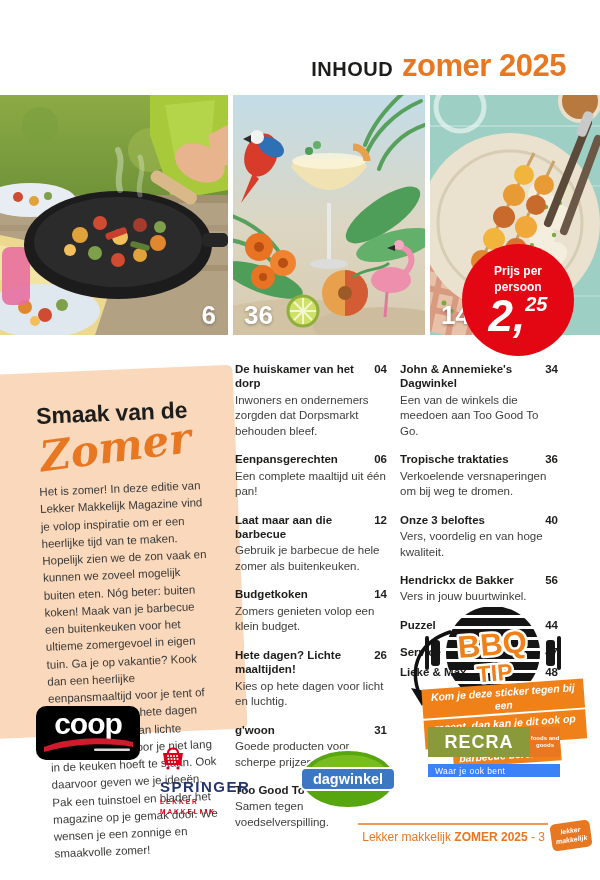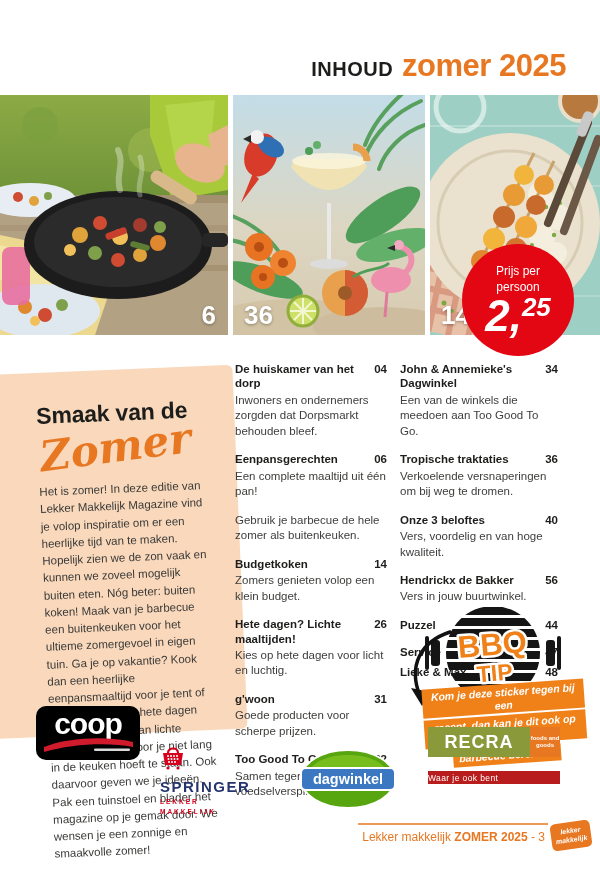--- a/index.html
+++ b/index.html
@@ -18,24 +18,24 @@
   .photo2{left:233px;width:192px;}
   .photo3{left:430px;width:170px;}
   .pnum{position:absolute;bottom:7px;color:#fff;font-size:26px;font-weight:800;
         text-shadow:0 1px 3px rgba(0,0,0,.35);line-height:1;}
   .pnum.r{right:12px;} .pnum.l{left:11px;}
 
   
   .price{position:absolute;left:462px;top:244px;width:112px;height:112px;border-radius:50%;
          background:#e30613;color:#fff;display:flex;flex-direction:column;align-items:center;
          justify-content:center;text-align:center;z-index:5;}
-  .price .lbl{font-size:12px;font-weight:400;line-height:1.3;}
+  .price .lbl{font-size:12px;font-weight:700;line-height:1.3;}
   .price .amt{display:flex;align-items:flex-start;margin-top:1px;font-style:italic;font-weight:800;}
   .price .eur{font-size:44px;line-height:.9;}
-  .price .cts{font-size:26px;line-height:1;margin-top:-2px;}
+  .price .cts{font-size:20px;line-height:1;margin-top:-2px;}
 
   
   .intro-panel{position:absolute;left:-18px;top:370px;width:258px;height:364px;background:#f9d8bc;
                border-radius:6px;transform:rotate(-2.4deg);}
   .intro-inner{padding:30px 26px 0 60px;}
   .intro-h{font-size:23px;font-weight:800;color:#1d1d1b;letter-spacing:-.2px;}
   .intro-script{display:inline-block;font-family:"DejaVu Serif",serif;font-style:italic;font-weight:700;
                 font-size:42px;color:#e87722;transform:rotate(-5deg);margin:0 0 12px 2px;line-height:1;}
   .intro-body{font-size:11.5px;line-height:1.5;color:#3a3a38;width:170px;}
 
@@ -66,22 +66,22 @@
   .logo-springer{position:absolute;left:160px;top:745px;width:110px;}
   .springer-name{font-size:15px;font-weight:800;color:#24356e;letter-spacing:1.5px;margin-top:3px;}
   .springer-sub{font-size:6.5px;font-weight:700;color:#d6001c;letter-spacing:2px;margin-top:3px;}
   .logo-dagwinkel{position:absolute;left:299px;top:747px;}
   .logo-recra{position:absolute;left:428px;top:727px;width:132px;}
   .recra-top{display:flex;}
   .recra-main{width:102px;height:30px;background:#8a9a3a;color:#fff;display:flex;align-items:center;
               justify-content:center;font-size:18px;font-weight:800;letter-spacing:1px;}
   .recra-badge{width:30px;height:30px;background:#e87722;color:#fff;font-size:6px;font-weight:700;
                display:flex;align-items:center;justify-content:center;text-align:center;line-height:1.2;}
-  .recra-tag{height:13px;background:#b91c1c;color:#fff;font-size:8.5px;letter-spacing:.4px;
-             display:flex;align-items:center;margin-top:14px;}
+  .recra-tag{height:13px;background:#3b82f6;color:#fff;font-size:8.5px;letter-spacing:.4px;
+             display:flex;align-items:center;padding-left:7px;margin-top:7px;}
 
   
   .footer-line{position:absolute;left:358px;top:823px;width:190px;height:2px;background:#ec9a55;}
   .footer-text{position:absolute;top:830px;right:55px;font-size:12px;color:#e87722;white-space:nowrap;}
   .footer-text b{font-weight:800;}
   .footer-badge{position:absolute;left:551px;top:822px;width:40px;height:27px;background:#e87722;
                 border-radius:5px;transform:rotate(-8deg);color:#fff;font-size:7px;font-style:italic;
                 font-weight:700;display:flex;flex-direction:column;align-items:center;
                 justify-content:center;line-height:1.15;}
 </style>
@@ -308,20 +308,24 @@
       <div class="tdesc">Inwoners en ondernemers zorgden dat Dorpsmarkt behouden bleef.</div>
     </div>
     <div class="entry">
       <div class="trow">
           <span>Eenpansgerechten</span>
           <span class="pg">06</span>
         </div>
       <div class="tdesc">Een complete maaltijd uit één pan!</div>
     </div>
     <div class="entry">
+      <div class="trow">
+          <span>Laat maar aan die barbecue</span>
+          <span class="pg">12</span>
+        </div>
       <div class="tdesc">Gebruik je barbecue de hele zomer als buitenkeuken.</div>
     </div>
     <div class="entry">
       <div class="trow">
           <span>Budgetkoken</span>
           <span class="pg">14</span>
         </div>
       <div class="tdesc">Zomers genieten volop een klein budget.</div>
     </div>
     <div class="entry">

